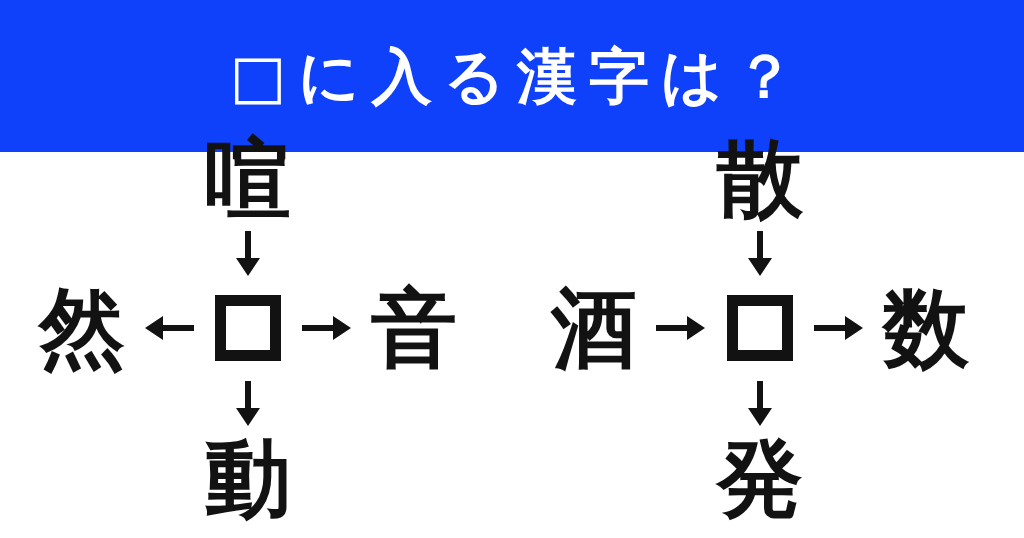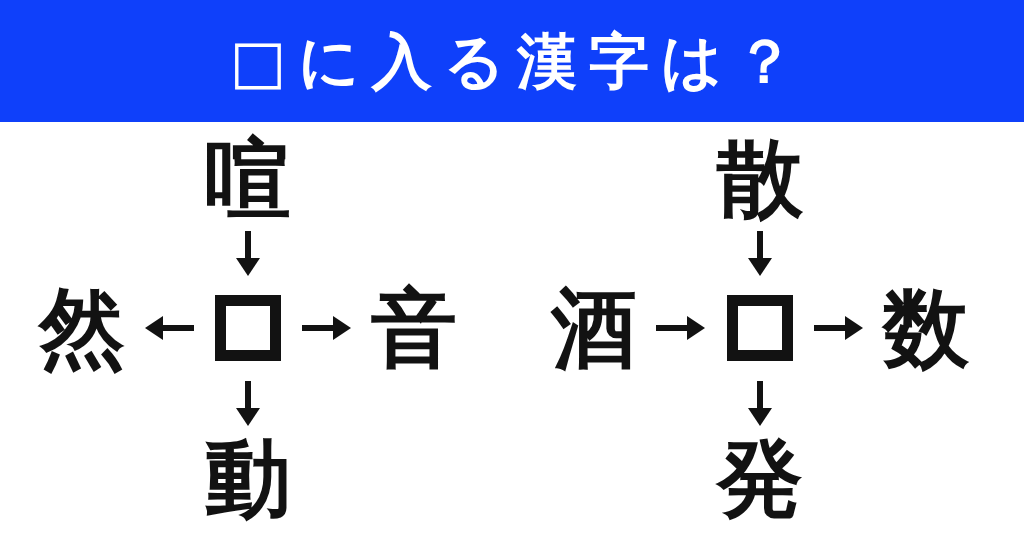--- a/index.html
+++ b/index.html
@@ -22,21 +22,21 @@
     background: var(--page-bg, #ffffff);
     box-sizing: border-box;
   }
 
   
   .banner {
     position: absolute;
     left: 0;
     top: 0;
     width: 1024px;
-    height: 122px;
+    height: 152px;
     background: #0f40fa;
     display: flex;
     align-items: center;
     justify-content: center;
   }
   .banner-title {
     color: #ffffff;
     font-size: 60px;
     line-height: 1;
     font-weight: 700;

